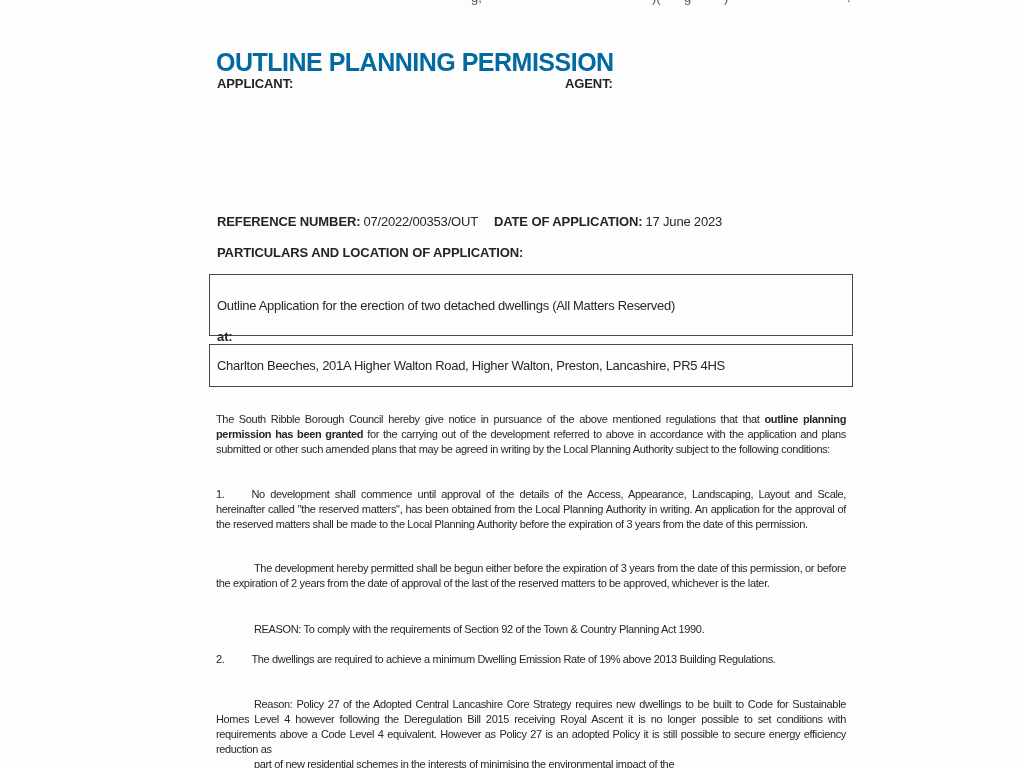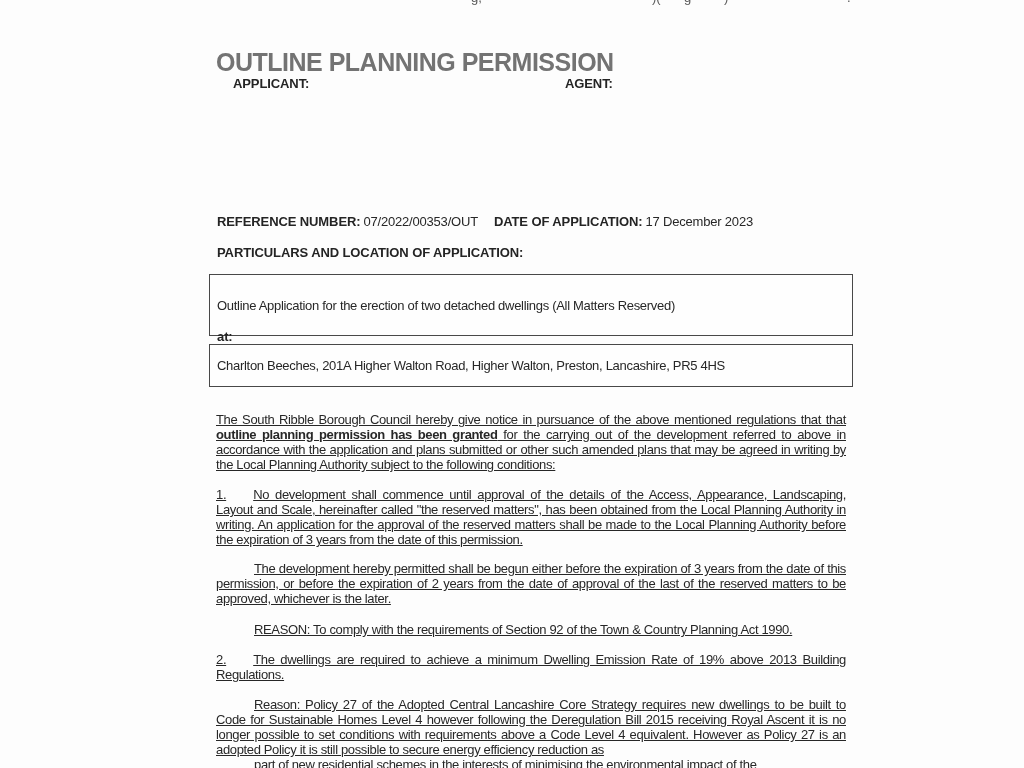--- a/index.html
+++ b/index.html
@@ -34,30 +34,30 @@
   .frag-5 { left: 847px; }
 
   .title {
     position: absolute;
     left: 216px; top: 33px;
     font-size: 25px;
     line-height: 25px;
     font-weight: bold;
     letter-spacing: -0.5px;
     white-space: nowrap;
-    color: #737373;
+    color: #0369a1;
   }
 
   .lbl {
     font-weight: bold;
     font-size: 13px;
     letter-spacing: -0.1px;
     color: #242424;
   }
-  .applicant { position: absolute; left: 233px; top: 76px; }
+  .applicant { position: absolute; left: 217px; top: 76px; }
   .agent     { position: absolute; left: 565px; top: 76px; }
 
   .ref-row {
     position: absolute;
     left: 217px; top: 214px;
     font-size: 13px;
     letter-spacing: -0.3px;
     white-space: nowrap;
   }
   .ref-row .val { margin-left: 3px; letter-spacing: -0.2px; }
@@ -79,25 +79,24 @@
     letter-spacing: -0.3px;
   }
   .box-development { top: 274px; height: 62px; }
   .box-address     { top: 344px; height: 43px; }
   .at-label { position: absolute; left: 217px; top: 329px; }
 
   .para {
     position: absolute;
     left: 216px;
     width: 630px;
-    font-size: 13px;
+    font-size: 11px;
     letter-spacing: -0.35px;
     line-height: 15px;
     text-align: justify;
-    text-decoration: underline;
   }
   .para p { margin: 0; }
   .para b { font-weight: bold; }
   .p-notice  { top: 412px; }
   .p-cond1   { top: 487px; }
   .p-begun   { top: 561px; }
   .p-reason1 { top: 622px; }
   .p-cond2   { top: 652px; }
   .p-reason2 { top: 697px; }
   .indent { text-indent: 38px; }
@@ -115,21 +114,21 @@
     <span class="frag-4">)</span>
     <span class="frag-5">.</span>
   </div>
 
   <h1 class="title">OUTLINE PLANNING PERMISSION</h1>
 
   <span class="lbl applicant">APPLICANT:</span>
   <span class="lbl agent">AGENT:</span>
 
   <div class="ref-row">
-    <span class="lbl">REFERENCE NUMBER:</span><span class="val">07/2022/00353/OUT</span><span class="lbl date-lbl">DATE OF APPLICATION:</span><span class="val">17 December 2023</span>
+    <span class="lbl">REFERENCE NUMBER:</span><span class="val">07/2022/00353/OUT</span><span class="lbl date-lbl">DATE OF APPLICATION:</span><span class="val">17 June 2023</span>
   </div>
 
   <div class="lbl particulars">PARTICULARS AND LOCATION OF APPLICATION:</div>
 
   <div class="box box-development">
     <span>Outline Application for the erection of two detached dwellings (All Matters Reserved)</span>
   </div>
 
   <div class="lbl at-label">at:</div>
 

